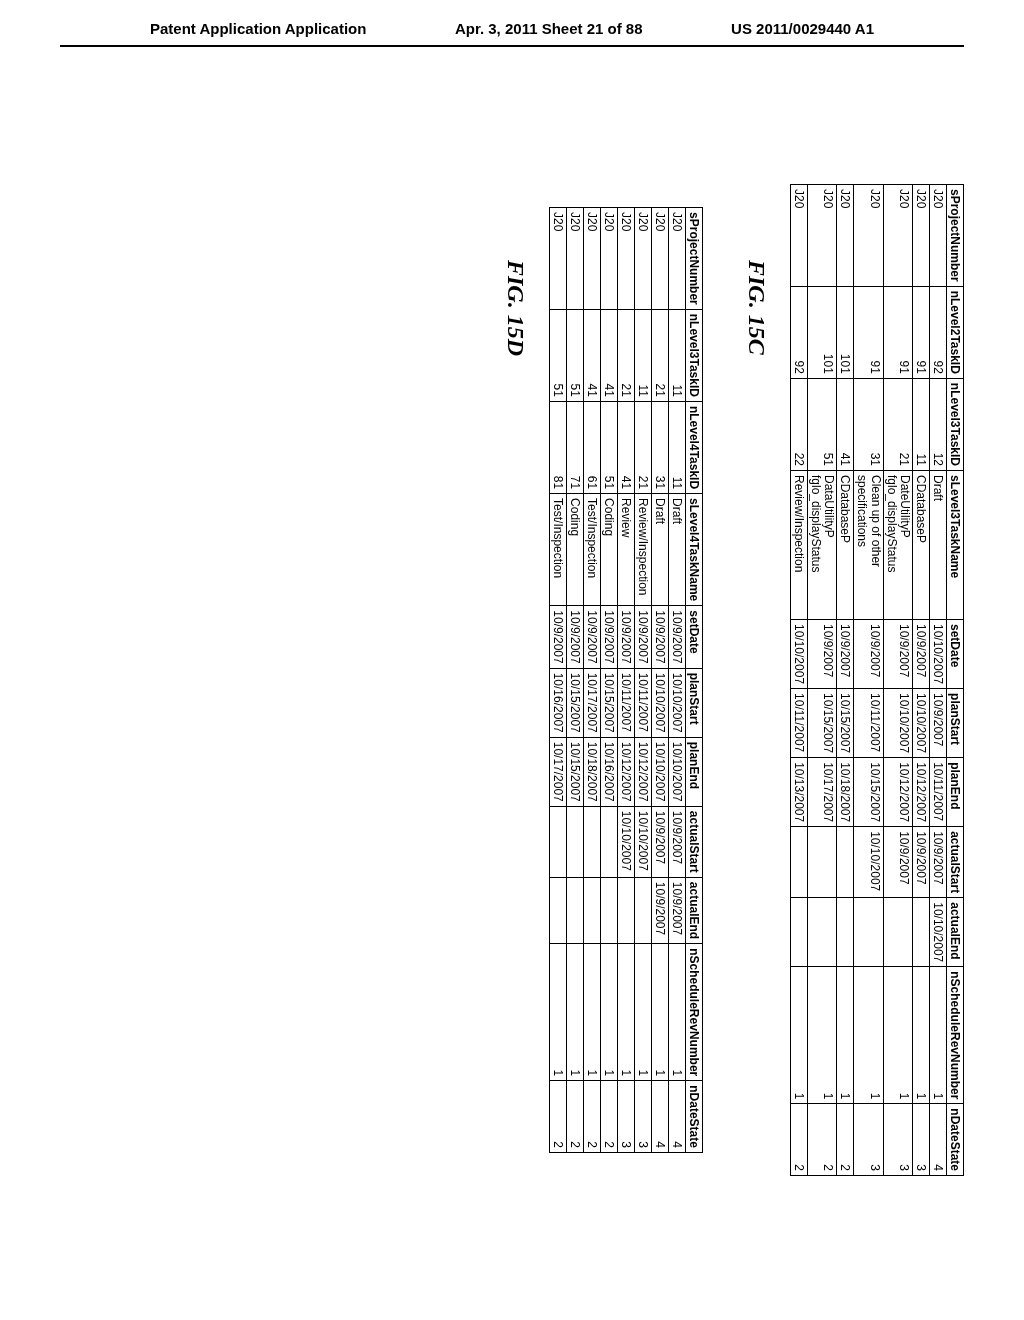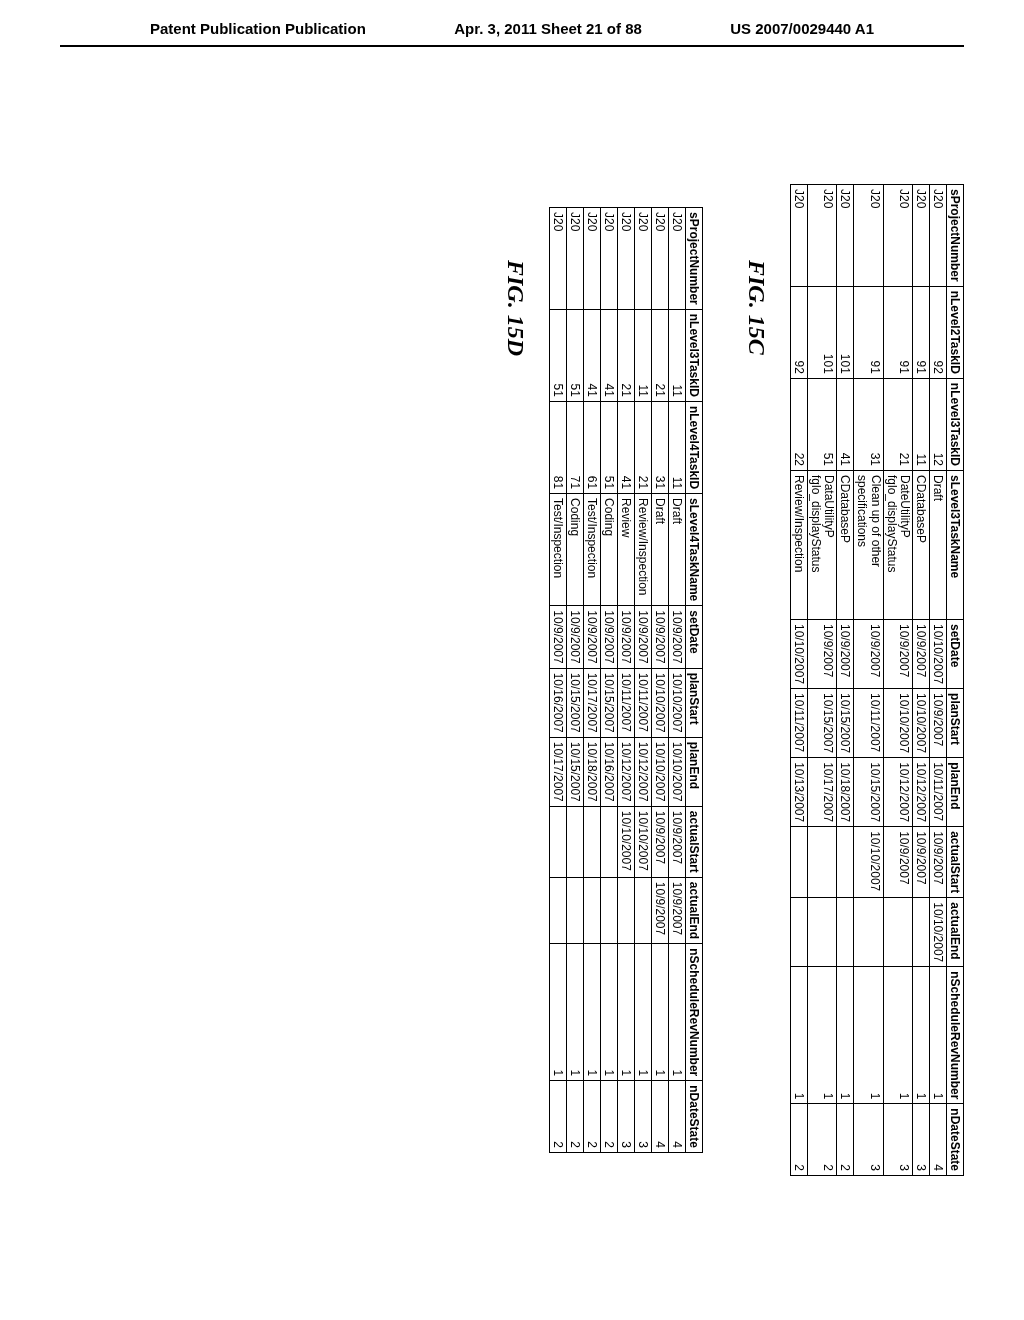--- a/index.html
+++ b/index.html
@@ -68,23 +68,23 @@
   .multiline {
     white-space: normal;
     line-height: 1.1;
     max-width: 140px;
   }
 </style>
 </head>
 <body>
 
 <div class="header">
-  <span>Patent Publication Publication</span>
+  <span>Patent Application Application</span>
   <span>Apr. 3, 2011  Sheet 21 of 88</span>
-  <span>US 2007/0029440 A1</span>
+  <span>US 2011/0029440 A1</span>
 </div>
 
 <div class="page-body">
   <div class="rotator">
 
     <table>
       <thead>
         <tr>
           <th>sProjectNumber</th>
           <th>nLevel2TaskID</th>

